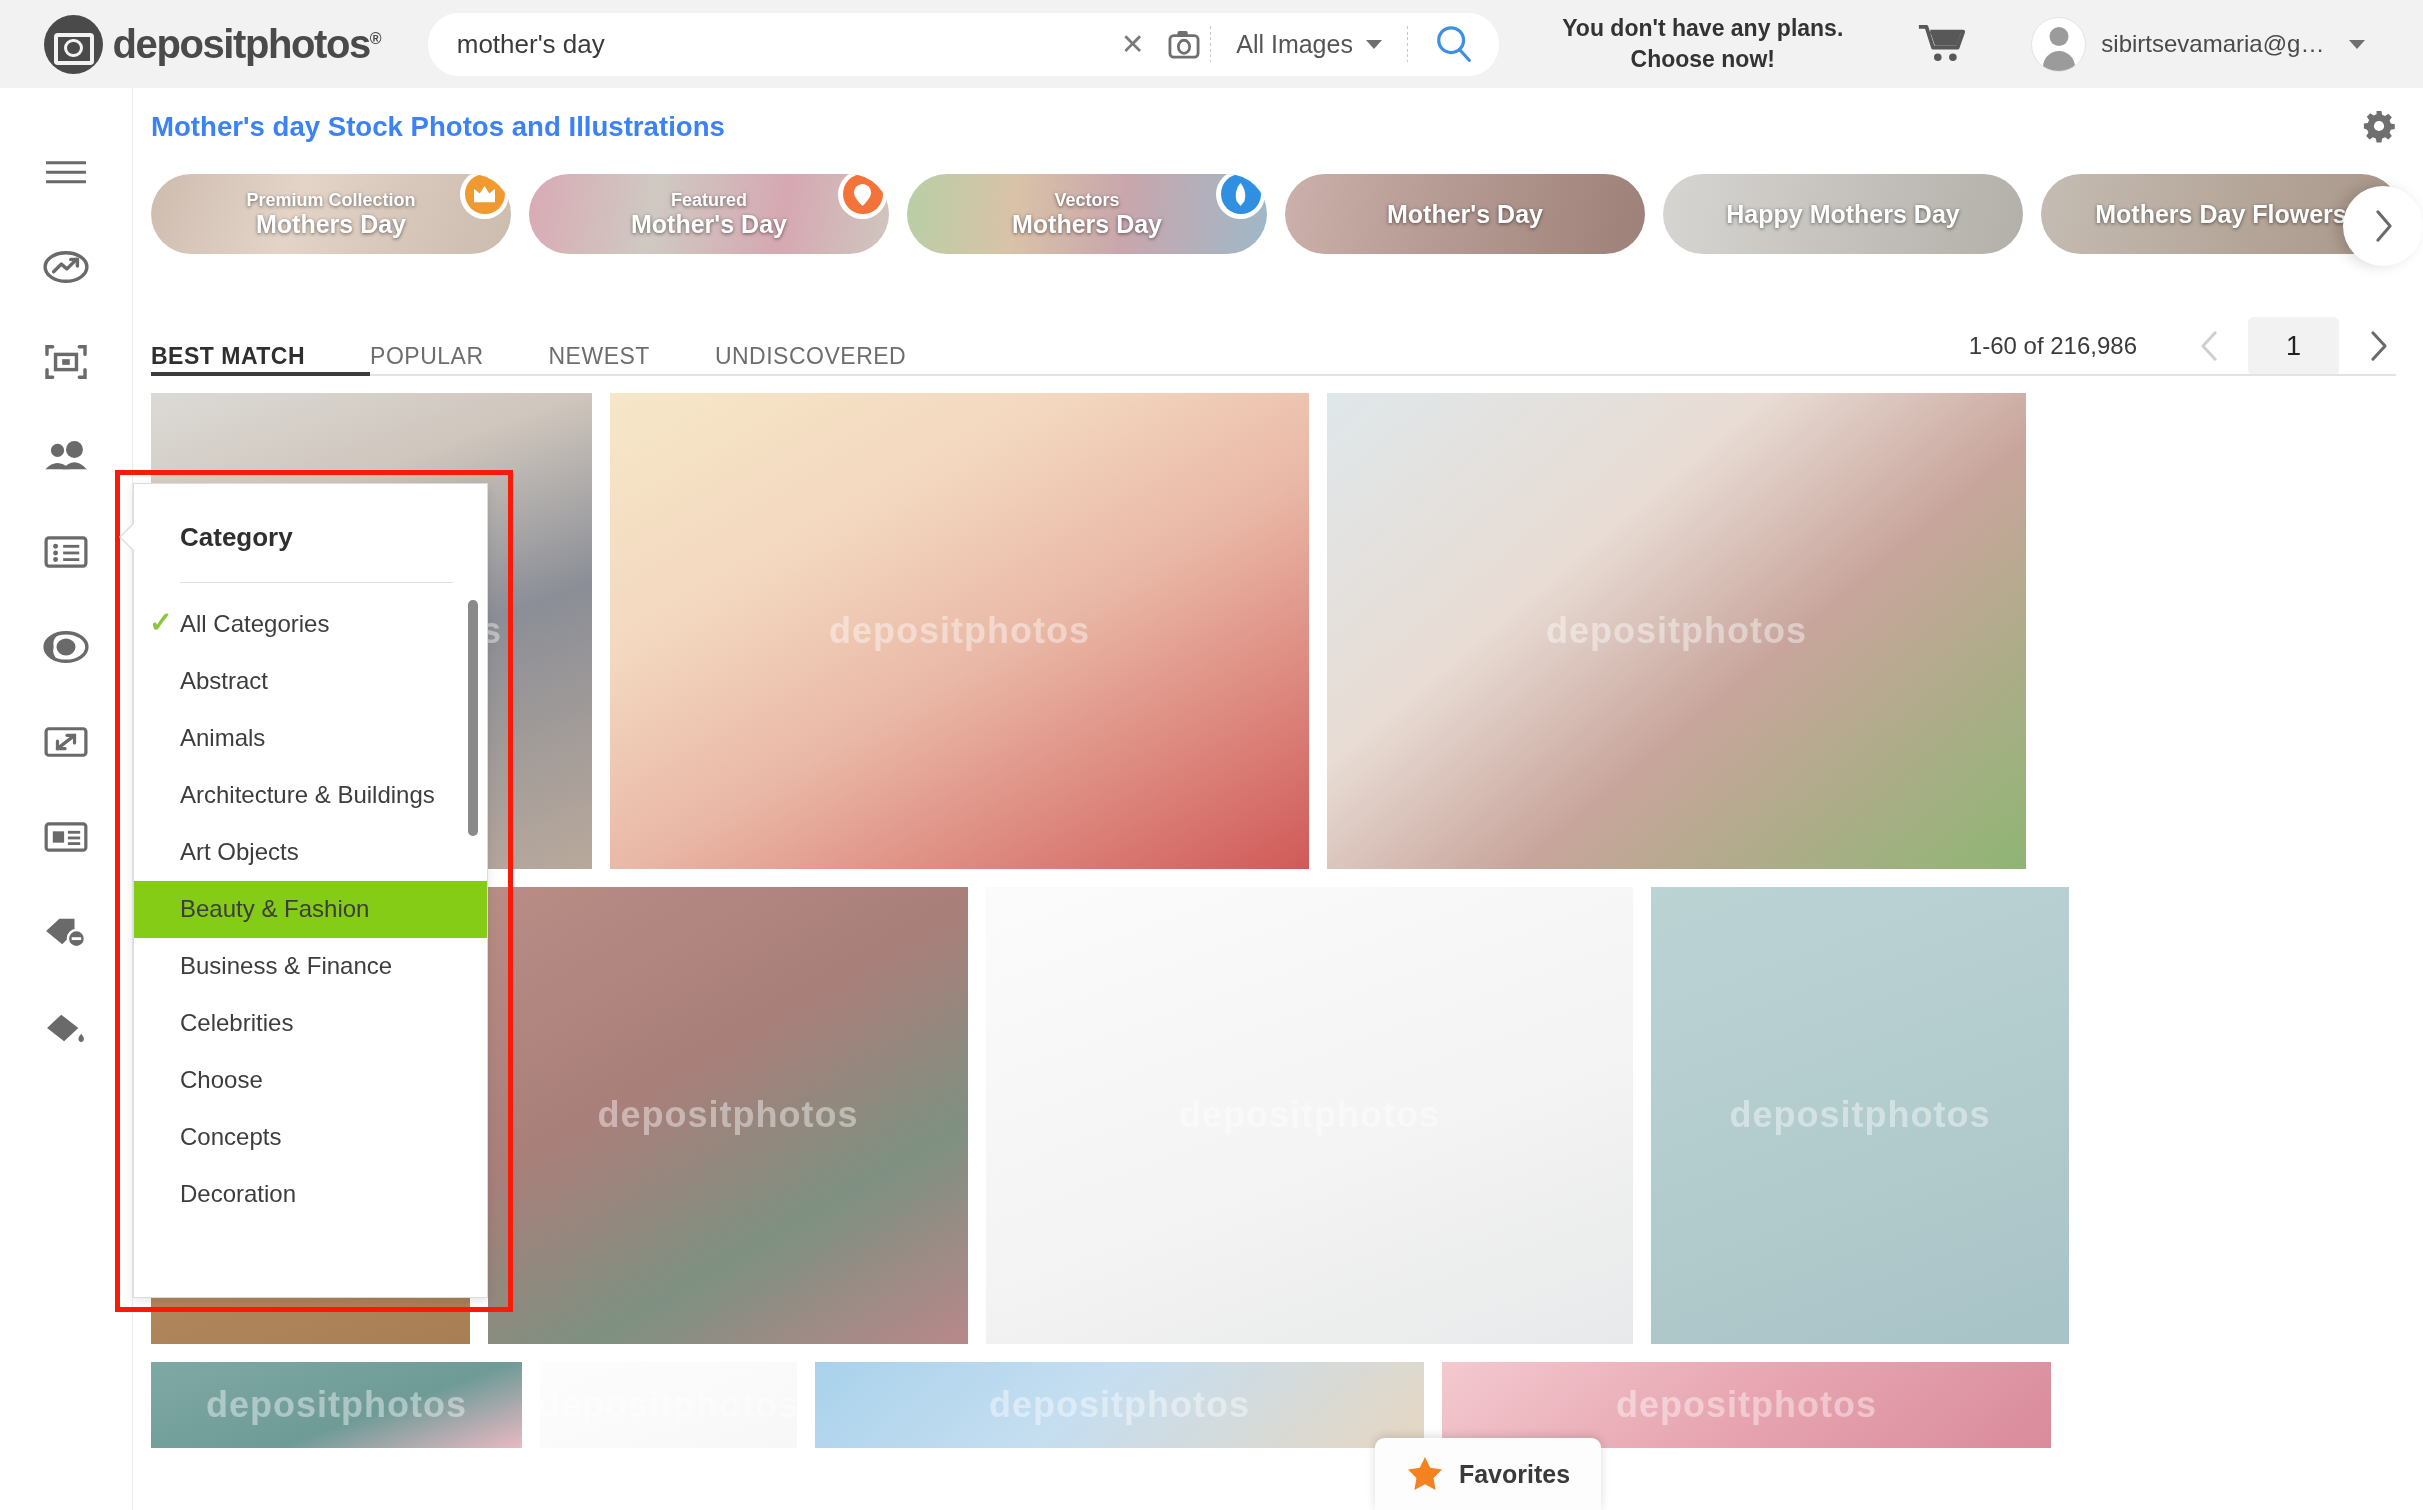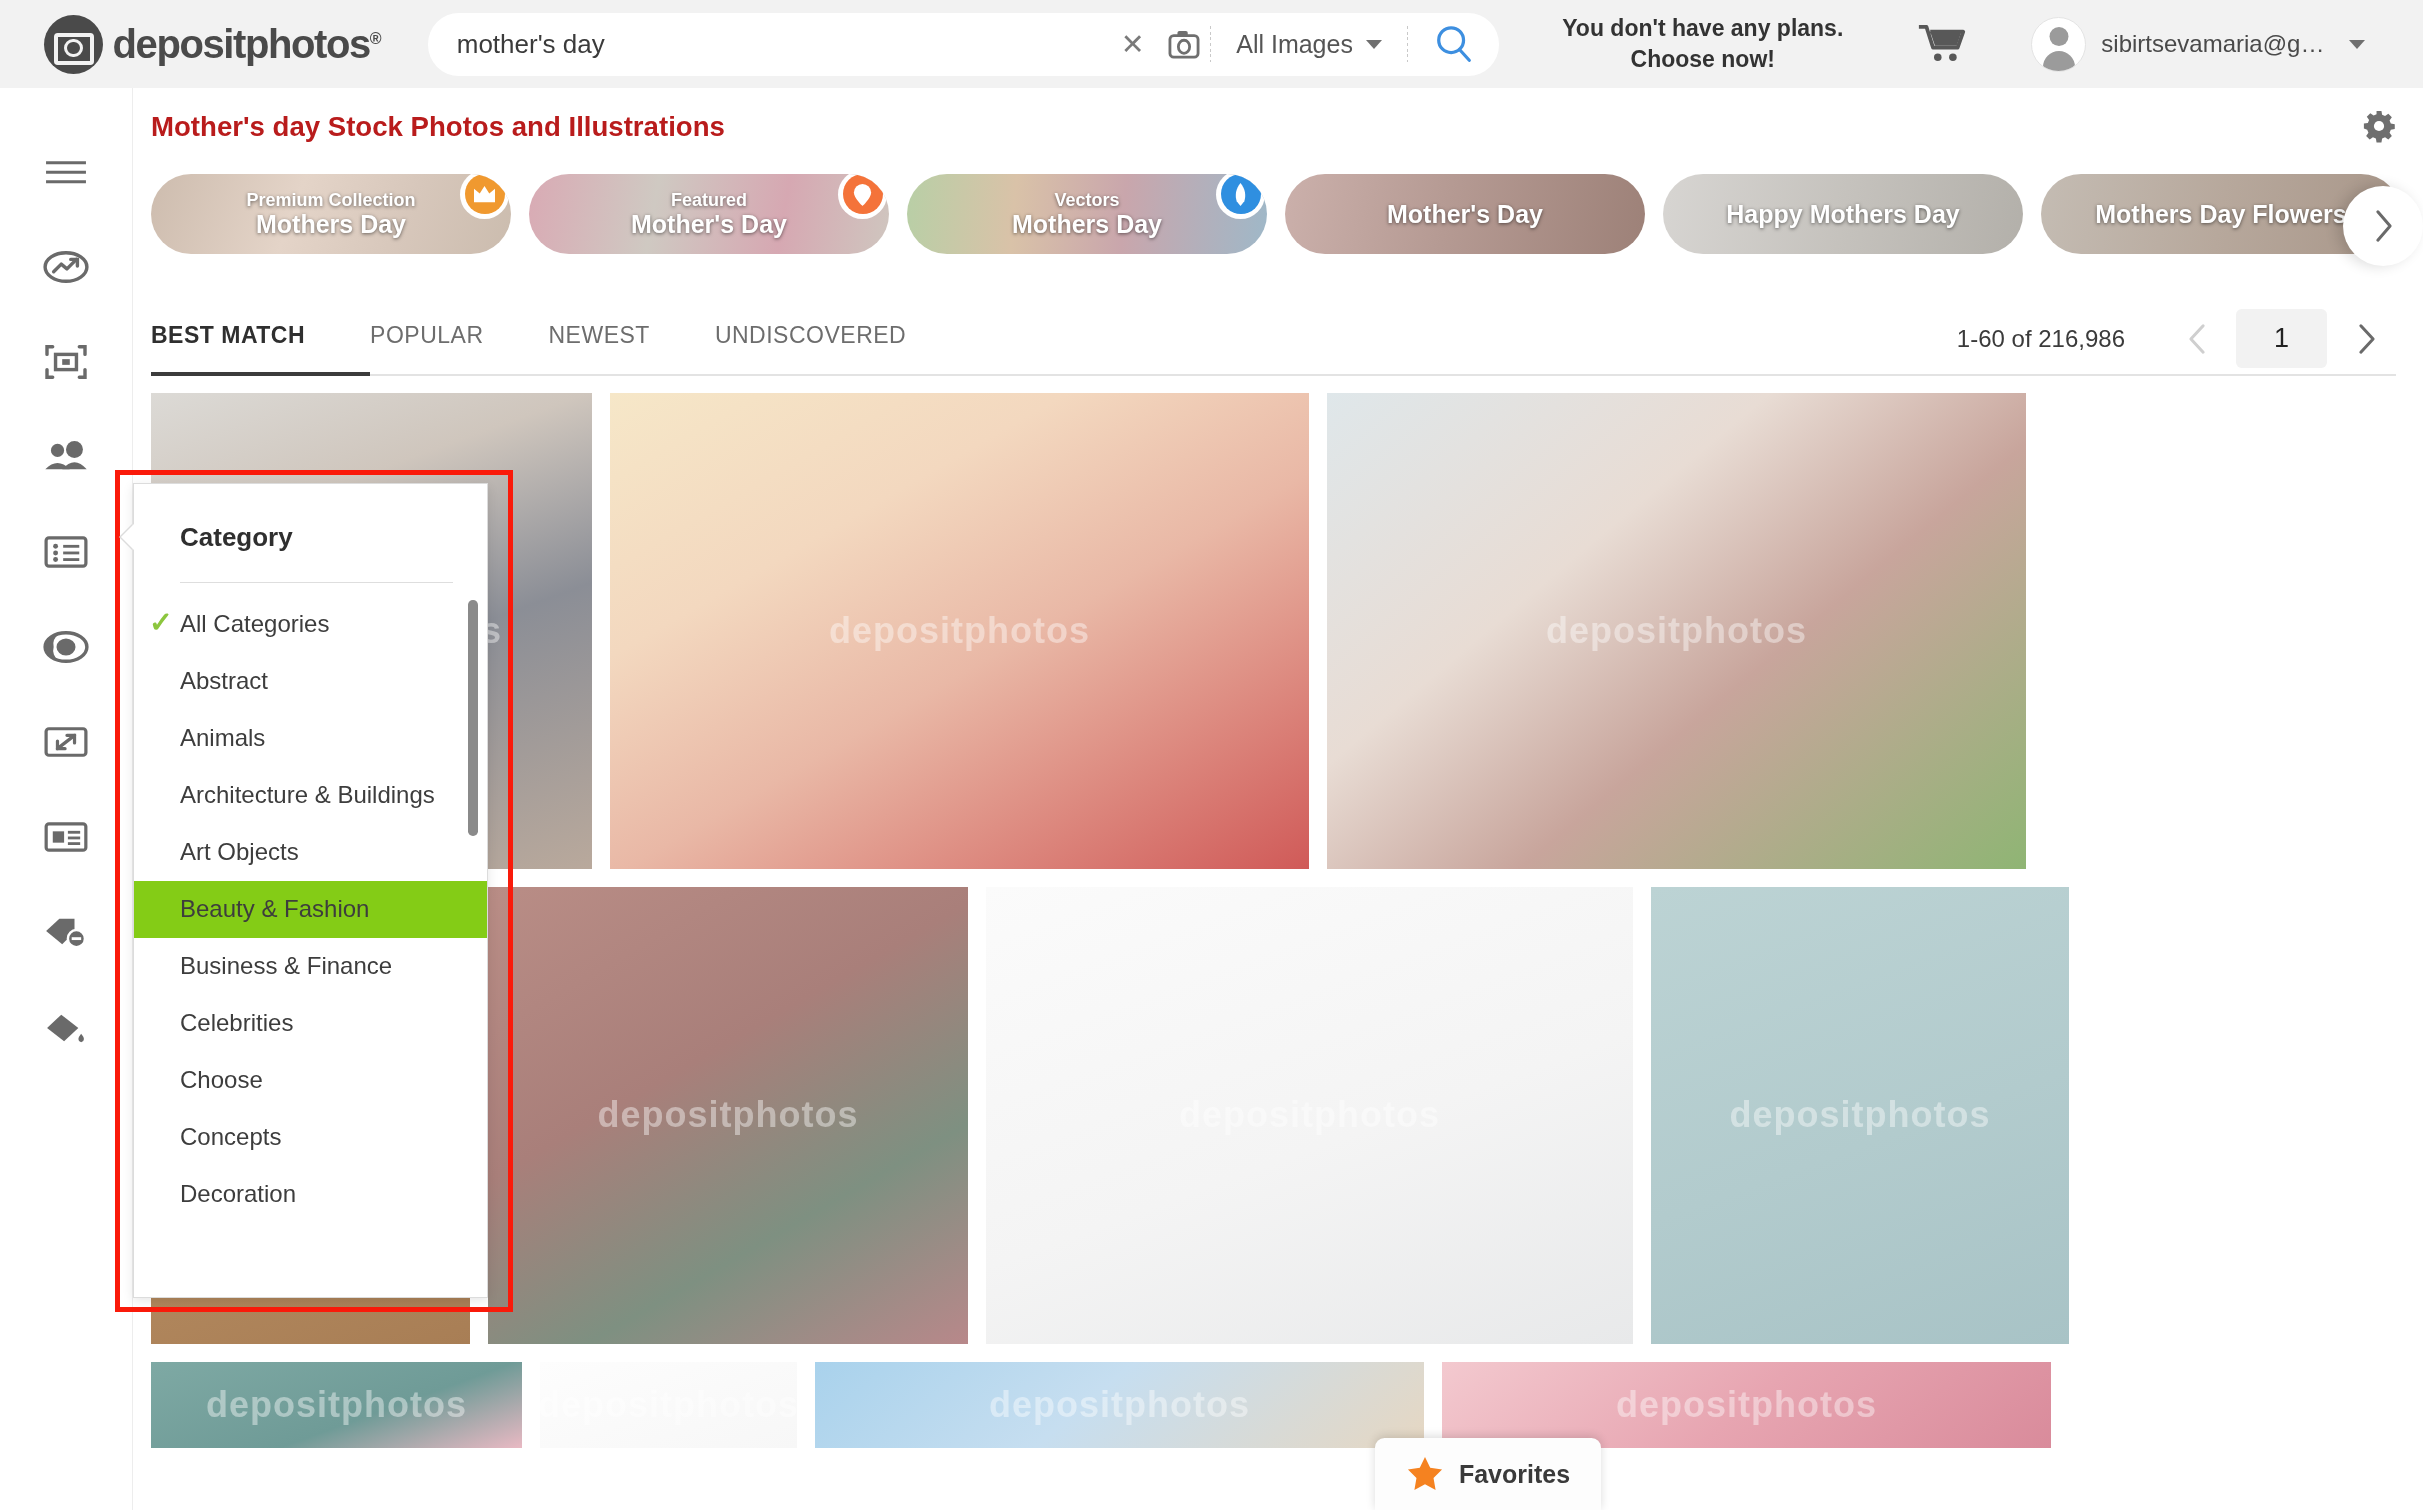--- a/index.html
+++ b/index.html
@@ -124,21 +124,21 @@
     cursor: pointer;
   }
 
   
   .main { position: absolute; left: 133px; top: 88px; width: 2290px; height: 1423px; }
 
   .page-head {
     height: 78px; display: flex; align-items: center;
     padding-left: 18px; padding-right: 27px;
   }
-  .page-title { font-size: 27.6px; font-weight: bold; color: #b91c1c; }
+  .page-title { font-size: 27.6px; font-weight: bold; color: #3b82f6; }
   .gear { margin-left: auto; cursor: pointer; }
 
   
   .chips {
     position: relative; height: 105px; margin-top: 7.6px;
     padding-left: 18px; display: flex; gap: 18px; overflow: hidden;
   }
   .chip {
     position: relative; flex: 0 0 auto;
     width: 360px; height: 80px; border-radius: 40px;
@@ -170,22 +170,22 @@
   .chips-next {
     position: absolute; right: 0; top: 12.4px; z-index: 6;
     width: 80px; height: 80px; border-radius: 50%;
     background: #fff; box-shadow: -5.7px 0 13.3px rgba(0,0,0,.14);
     display: flex; align-items: center; justify-content: center; cursor: pointer;
   }
 
   
   .tabsrow {
     margin-top: 23px; height: 74px;
-    display: flex; align-items: center;
-    padding-left: 18px; padding-right: 39px;
+    display: flex; align-items: flex-end;
+    padding-left: 18px; padding-right: 27px;
     position: relative;
     gap: 48px;
   }
   .tab {
     font-size: 23px; letter-spacing: 0.5px; color: #6d6d6d;
     margin-right: 65px; cursor: pointer; padding-bottom: 5.7px;
     white-space: nowrap;
   }
   .tab.active { color: #2f2f2f; font-weight: bold; }
   .tabs-underline {

